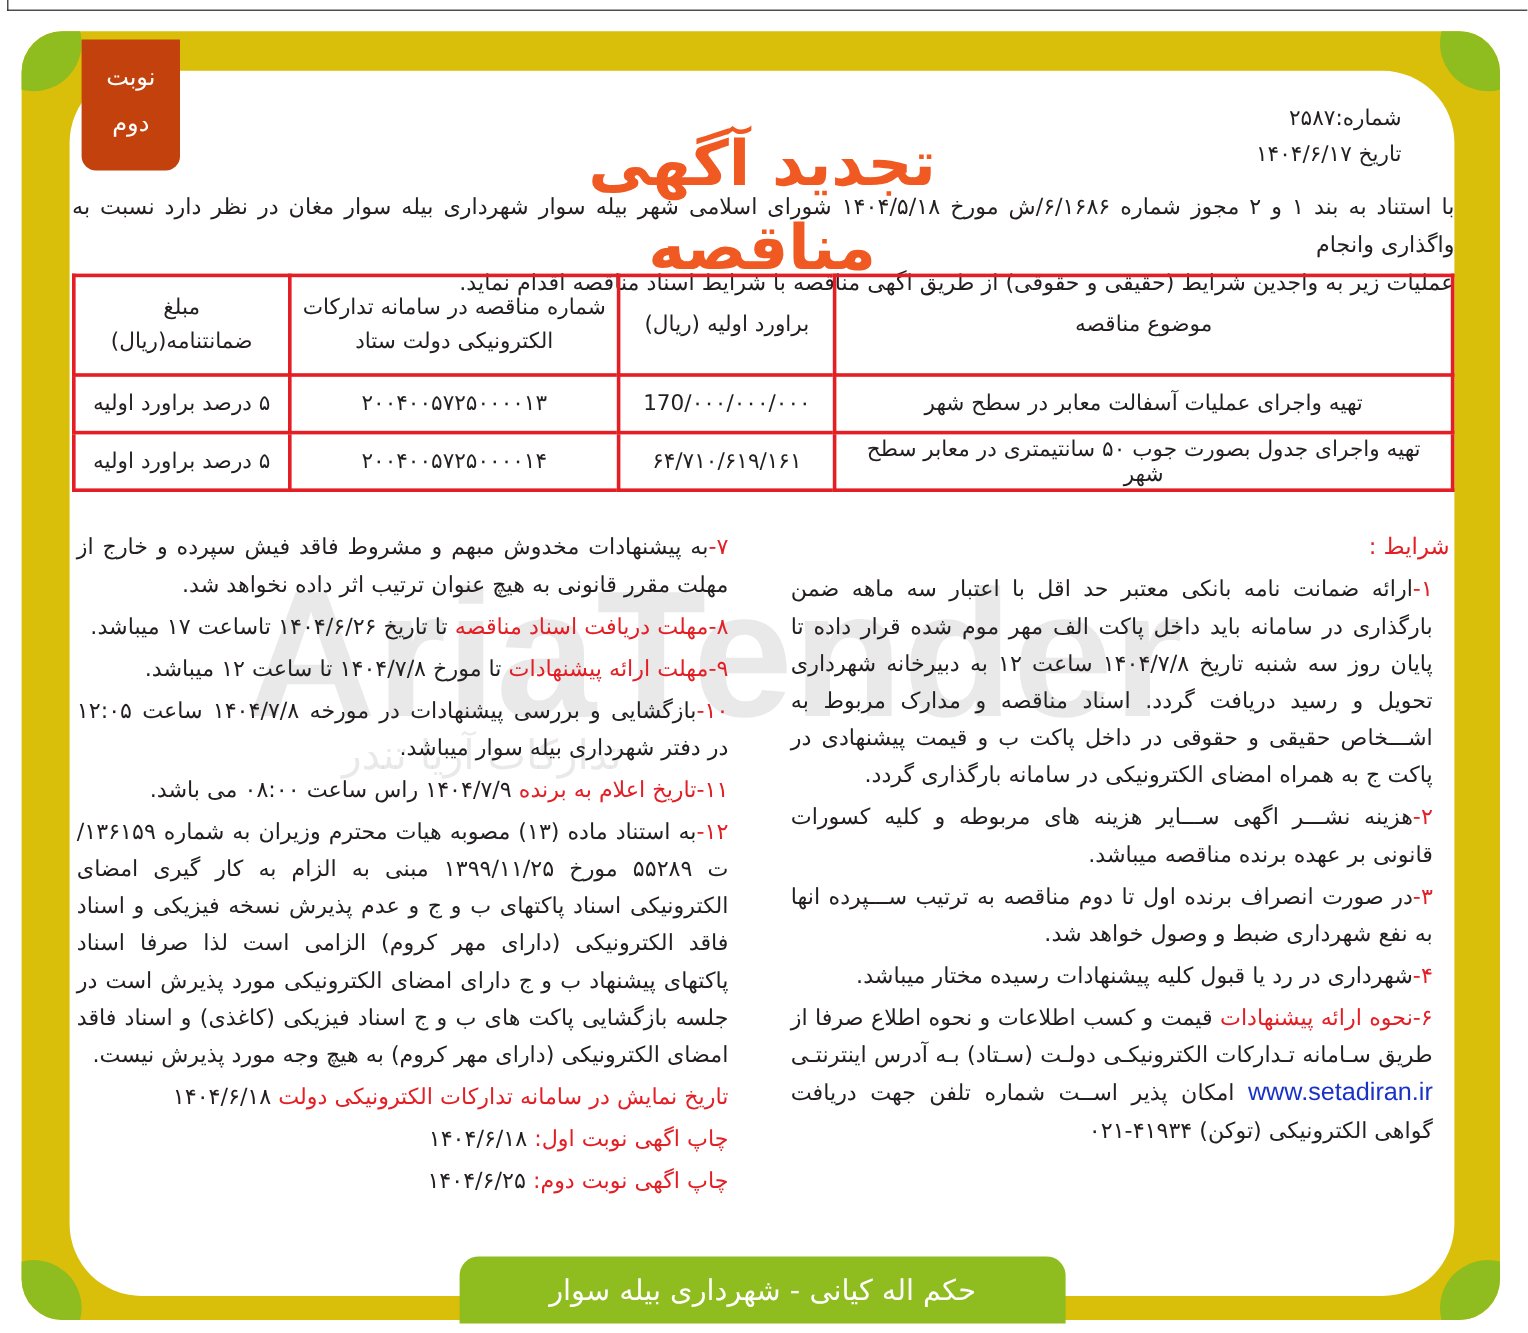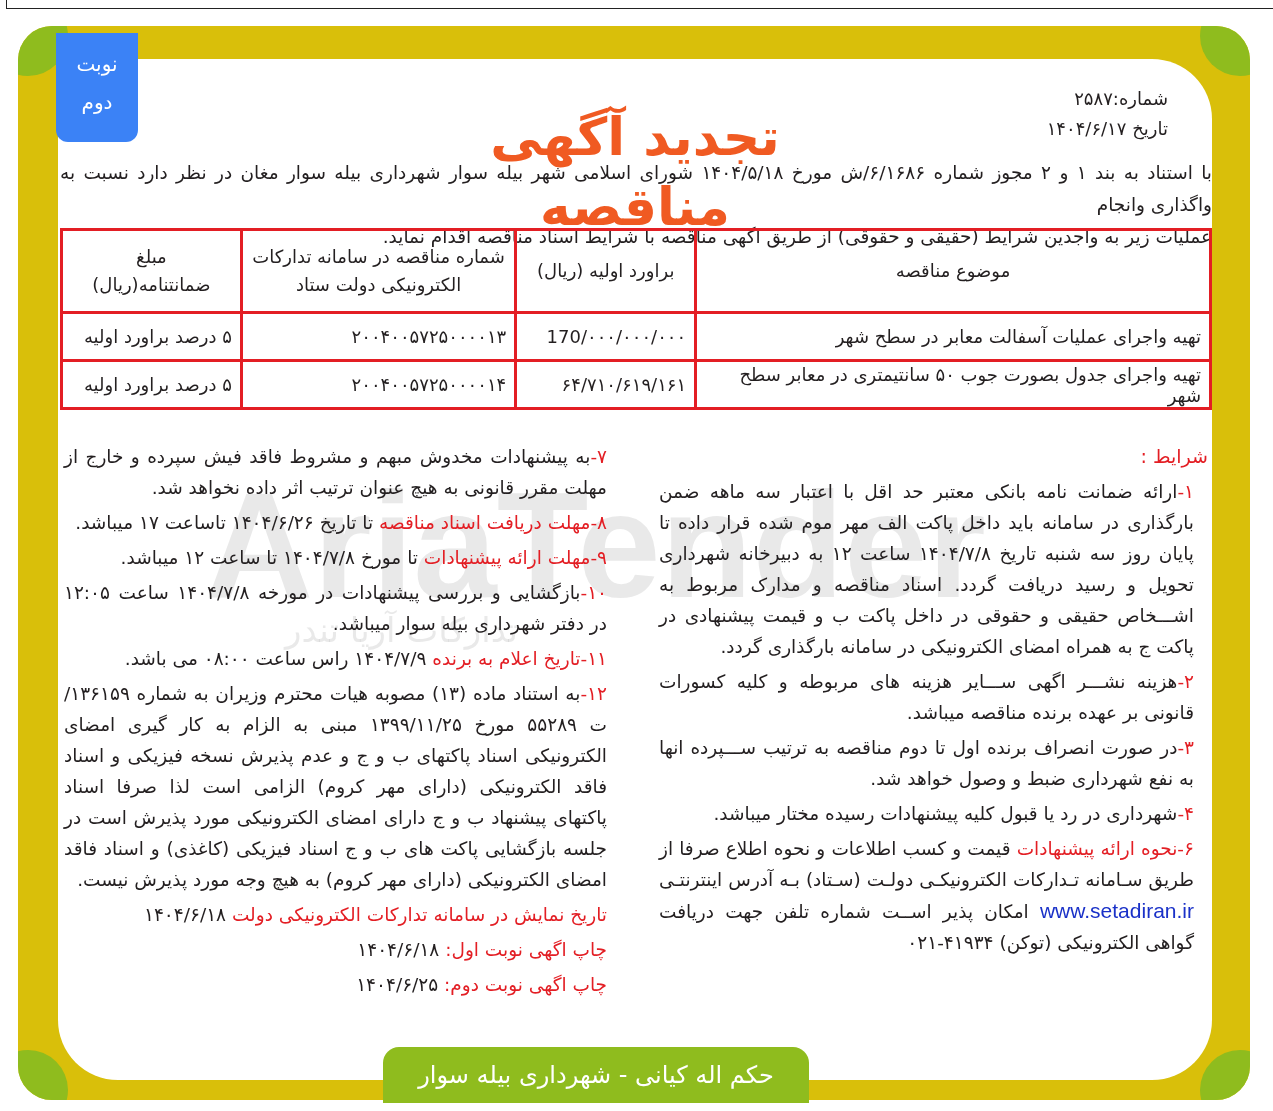--- a/index.html
+++ b/index.html
@@ -4,42 +4,42 @@
 <style>
   html, body { margin:0; padding:0; background:#ffffff; }
   body { width:1273px; height:1111px; position:relative; overflow:hidden;
          font-family: "DejaVu Sans", "Liberation Sans", sans-serif; color:#231f20; }
   .topline { position:absolute; left:6px; top:0; width:1267px; height:9px; border-bottom:1.5px solid #222; border-left:1.5px solid #222; box-sizing:border-box; }
   .frame { position:absolute; left:18px; top:26px; width:1232px; height:1074px; background:#D9BF0A; border-radius:34px; overflow:hidden; }
   .corner { position:absolute; width:80px; height:80px; background:#8FBC1E; border-radius:50%; }
   .c-tl { left:-30px; top:-30px; } .c-tr { right:-30px; top:-30px; }
   .c-bl { left:-30px; bottom:-30px; } .c-br { right:-30px; bottom:-30px; }
   .sheet { position:absolute; left:40px; top:33px; width:1154px; height:1021px; background:#ffffff; border-radius:60px; }
-  .badge { position:absolute; left:56px; top:33px; width:82px; height:109px; background:#3b82f6; border-radius:0 0 12px 12px; color:#fff; font-size:20px; text-align:center; line-height:38px; padding-top:12px; box-sizing:border-box; }
+  .badge { position:absolute; left:68px; top:33px; width:82px; height:109px; background:#c2410c; border-radius:0 0 12px 12px; color:#fff; font-size:20px; text-align:center; line-height:38px; padding-top:12px; box-sizing:border-box; }
   .badge span { display:block; }
   .title { position:absolute; left:400px; top:72px; width:470px; text-align:center; color:#F05A22; font-weight:bold; font-size:52px; line-height:70px; direction:rtl;margin-top:30px; }
   .ref { position:absolute; right:105px; top:84px; direction:rtl; text-align:right; font-size:18px; line-height:30px; }
   .intro { position:absolute; left:60px; top:157px; width:1152px; direction:rtl; text-align:justify; font-size:18.5px; line-height:32px; }
   .intro p { margin:0; }
   table.tbl { position:absolute; left:60px; top:228px; width:1152px; border-collapse:collapse; direction:rtl; font-size:18px; }
   table.tbl td, table.tbl th { border:3px solid #E31E24; text-align:center; font-weight:normal; padding:0 8px; }
   table.tbl th { height:80px; line-height:28px; }
-  table.tbl td { height:45px;text-align:right; }
+  table.tbl td { height:45px; }
   .col { position:absolute; direction:rtl; text-align:justify; font-size:18.5px; line-height:31px; }
   .col-right { left:655px; top:437px; width:557px; }
   .col-left { left:60px; top:437px; width:565px; }
   .col p { margin:4px; }
   .red { color:#E31E24; }
   .link { color:#1A31C8; font-family:Liberation Sans, sans-serif; font-size:21px; }
   .ltr { direction:ltr; unicode-bidi:embed; }
   .indent { padding-right:14px; }
   .heading { color:#E31E24; font-size:19px; }
   .watermark { position:absolute; left:205px; top:445px; width:700px; height:210px; color:rgba(120,120,120,0.16); font-family:"Liberation Sans", sans-serif; font-weight:bold; font-size:150px; line-height:200px; pointer-events:none; white-space:nowrap; }
   .watermark-sub { position:absolute; left:285px; top:610px; color:rgba(120,120,120,0.16); font-size:34px; direction:rtl; white-space:nowrap; letter-spacing:6px; }
-  .footer { position:absolute; left:383px; top:1047px; width:426px; height:56px; background:#8FBC1E; border-radius:16px 16px 0 0; color:#fff; text-align:center; font-size:24px; line-height:56px; direction:rtl; }
+  .footer { position:absolute; left:383px; top:1047px; width:505px; height:56px; background:#8FBC1E; border-radius:16px 16px 0 0; color:#fff; text-align:center; font-size:24px; line-height:56px; direction:rtl; }
 </style>
 </head>
 <body>
 
 <div class="topline"></div>
 
 <div class="frame">
   <div class="corner c-tl"></div>
   <div class="corner c-tr"></div>
   <div class="corner c-bl"></div>

